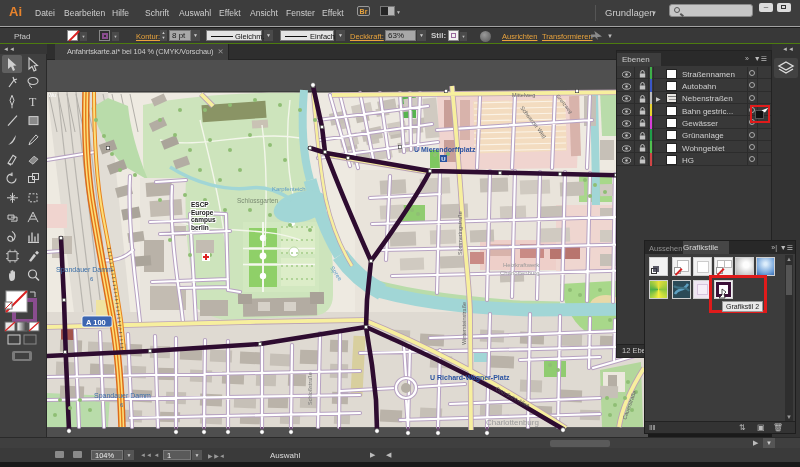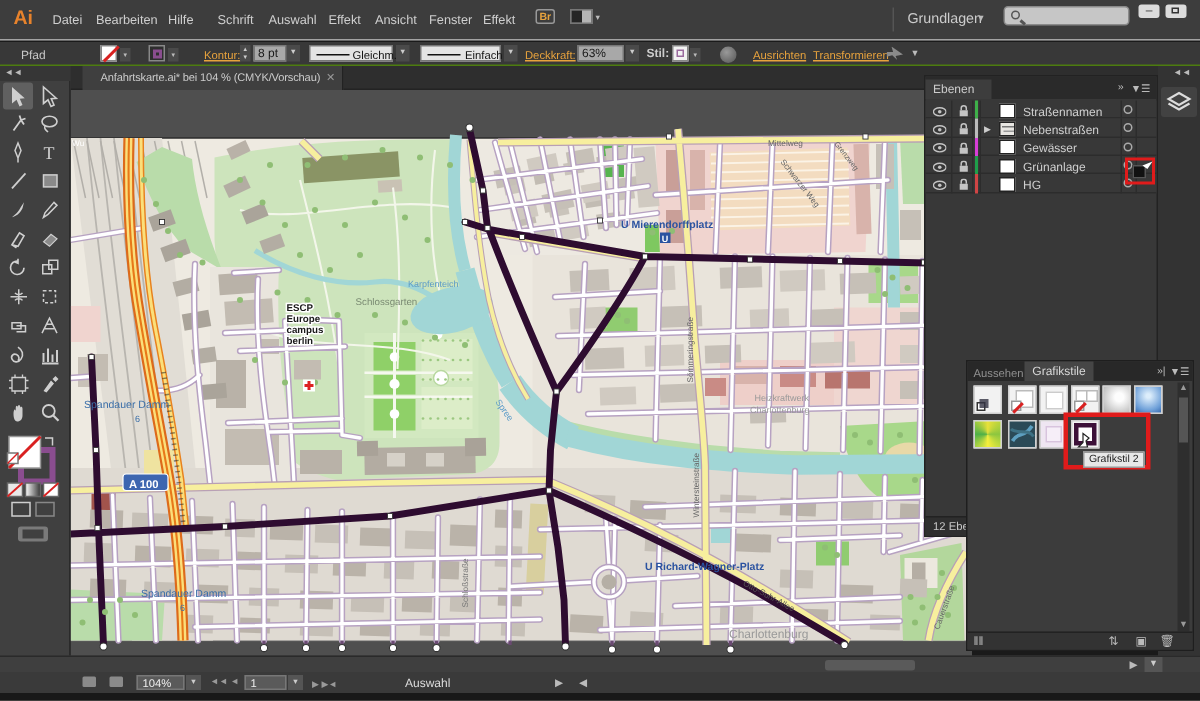--- a/index.html
+++ b/index.html
@@ -568,20 +568,39 @@
  <svg style="position:absolute;left:5px;top:3.5px" width="9" height="7" viewBox="0 0 9 7">
             <ellipse cx="4.5" cy="3.5" rx="4.2" ry="2.7" fill="none" stroke="#c4c4c4" stroke-width="0.9"></ellipse>
             <circle cx="4.5" cy="3.5" r="1.2" fill="#c4c4c4"></circle>
           </svg>
  <div style="position:absolute;left:17px;top:0;width:1px;height:13px;background:#2c2c2c"></div>
  <svg style="position:absolute;left:22px;top:3px" width="7" height="8" viewBox="0 0 7 8">
             <rect x="0.8" y="3.5" width="5.4" height="4" fill="#c4c4c4"></rect>
             <path d="M1.8 3.5 V2.2 A1.7 1.7 0 0 1 5.2 2.2 V3.5" fill="none" stroke="#c4c4c4" stroke-width="1"></path>
           </svg>
  <div style="position:absolute;left:31px;top:0;width:1px;height:13px;background:#2c2c2c"></div>
+ <div style="position:absolute;left:32.5px;top:0;width:2.5px;height:13px;background:#3a57c8"></div>
+ <div style="position:absolute;left:36px;top:0;width:1px;height:13px;background:#2c2c2c"></div>
+ <div style="position:absolute;left:49px;top:1.5px;width:11px;height:10px;background:#fff;border:1px solid #222"></div>
+ <div style="position:absolute;left:65px;top:2.5px;font-size:8px;color:#cfcfcf">Autobahn</div>
+ <div style="position:absolute;left:130px;top:0;width:1px;height:13px;background:#2c2c2c"></div>
+ <div style="position:absolute;left:132px;top:3px;width:6px;height:6px;border:1px solid #aaa;border-radius:50%"></div>
+ <div style="position:absolute;left:140px;top:0;width:1px;height:13px;background:#2c2c2c"></div>
+ </div>
+        <div style="position:relative;width:154px;height:12.35px;background:#383838;border-bottom:1px solid #2c2c2c">
+ <svg style="position:absolute;left:5px;top:3.5px" width="9" height="7" viewBox="0 0 9 7">
+            <ellipse cx="4.5" cy="3.5" rx="4.2" ry="2.7" fill="none" stroke="#c4c4c4" stroke-width="0.9"></ellipse>
+            <circle cx="4.5" cy="3.5" r="1.2" fill="#c4c4c4"></circle>
+          </svg>
+ <div style="position:absolute;left:17px;top:0;width:1px;height:13px;background:#2c2c2c"></div>
+ <svg style="position:absolute;left:22px;top:3px" width="7" height="8" viewBox="0 0 7 8">
+            <rect x="0.8" y="3.5" width="5.4" height="4" fill="#c4c4c4"></rect>
+            <path d="M1.8 3.5 V2.2 A1.7 1.7 0 0 1 5.2 2.2 V3.5" fill="none" stroke="#c4c4c4" stroke-width="1"></path>
+          </svg>
+ <div style="position:absolute;left:31px;top:0;width:1px;height:13px;background:#2c2c2c"></div>
  <div style="position:absolute;left:32.5px;top:0;width:2.5px;height:13px;background:#bbbbbb"></div>
  <div style="position:absolute;left:36px;top:0;width:1px;height:13px;background:#2c2c2c"></div>
  <span style="position:absolute;left:39px;top:3px;color:#ccc;font-size:6px">▶</span>
           <div style="position:absolute;left:49px;top:1.5px;width:11px;height:10px;background:#e8e6e2;border:1px solid #222">
             <div style="position:absolute;left:1px;top:2px;width:8px;height:1px;background:#777"></div>
             <div style="position:absolute;left:2px;top:5px;width:7px;height:1px;background:#999"></div>
           </div>
  <div style="position:absolute;left:65px;top:2.5px;font-size:8px;color:#cfcfcf">Nebenstraßen</div>
  <div style="position:absolute;left:130px;top:0;width:1px;height:13px;background:#2c2c2c"></div>
  <div style="position:absolute;left:132px;top:3px;width:6px;height:6px;border:1px solid #aaa;border-radius:50%"></div>
@@ -591,20 +610,39 @@
  <svg style="position:absolute;left:5px;top:3.5px" width="9" height="7" viewBox="0 0 9 7">
             <ellipse cx="4.5" cy="3.5" rx="4.2" ry="2.7" fill="none" stroke="#c4c4c4" stroke-width="0.9"></ellipse>
             <circle cx="4.5" cy="3.5" r="1.2" fill="#c4c4c4"></circle>
           </svg>
  <div style="position:absolute;left:17px;top:0;width:1px;height:13px;background:#2c2c2c"></div>
  <svg style="position:absolute;left:22px;top:3px" width="7" height="8" viewBox="0 0 7 8">
             <rect x="0.8" y="3.5" width="5.4" height="4" fill="#c4c4c4"></rect>
             <path d="M1.8 3.5 V2.2 A1.7 1.7 0 0 1 5.2 2.2 V3.5" fill="none" stroke="#c4c4c4" stroke-width="1"></path>
           </svg>
  <div style="position:absolute;left:31px;top:0;width:1px;height:13px;background:#2c2c2c"></div>
+ <div style="position:absolute;left:32.5px;top:0;width:2.5px;height:13px;background:#e8d22f"></div>
+ <div style="position:absolute;left:36px;top:0;width:1px;height:13px;background:#2c2c2c"></div>
+ <div style="position:absolute;left:49px;top:1.5px;width:11px;height:10px;background:#fff;border:1px solid #222"></div>
+ <div style="position:absolute;left:65px;top:2.5px;font-size:8px;color:#cfcfcf">Bahn gestric...</div>
+ <div style="position:absolute;left:130px;top:0;width:1px;height:13px;background:#2c2c2c"></div>
+ <div style="position:absolute;left:132px;top:3px;width:6px;height:6px;border:1px solid #aaa;border-radius:50%"></div>
+ <div style="position:absolute;left:140px;top:0;width:1px;height:13px;background:#2c2c2c"></div>
+ </div>
+        <div style="position:relative;width:154px;height:12.35px;background:#383838;border-bottom:1px solid #2c2c2c">
+ <svg style="position:absolute;left:5px;top:3.5px" width="9" height="7" viewBox="0 0 9 7">
+            <ellipse cx="4.5" cy="3.5" rx="4.2" ry="2.7" fill="none" stroke="#c4c4c4" stroke-width="0.9"></ellipse>
+            <circle cx="4.5" cy="3.5" r="1.2" fill="#c4c4c4"></circle>
+          </svg>
+ <div style="position:absolute;left:17px;top:0;width:1px;height:13px;background:#2c2c2c"></div>
+ <svg style="position:absolute;left:22px;top:3px" width="7" height="8" viewBox="0 0 7 8">
+            <rect x="0.8" y="3.5" width="5.4" height="4" fill="#c4c4c4"></rect>
+            <path d="M1.8 3.5 V2.2 A1.7 1.7 0 0 1 5.2 2.2 V3.5" fill="none" stroke="#c4c4c4" stroke-width="1"></path>
+          </svg>
+ <div style="position:absolute;left:31px;top:0;width:1px;height:13px;background:#2c2c2c"></div>
  <div style="position:absolute;left:32.5px;top:0;width:2.5px;height:13px;background:#d63ed6"></div>
  <div style="position:absolute;left:36px;top:0;width:1px;height:13px;background:#2c2c2c"></div>
  <div style="position:absolute;left:49px;top:1.5px;width:11px;height:10px;background:#fff;border:1px solid #222"></div>
  <div style="position:absolute;left:65px;top:2.5px;font-size:8px;color:#cfcfcf">Gewässer</div>
  <div style="position:absolute;left:130px;top:0;width:1px;height:13px;background:#2c2c2c"></div>
  <div style="position:absolute;left:132px;top:3px;width:6px;height:6px;border:1px solid #aaa;border-radius:50%"></div>
  <div style="position:absolute;left:140px;top:0;width:1px;height:13px;background:#2c2c2c"></div>
  </div>
         <div style="position:relative;width:154px;height:12.35px;background:#383838;border-bottom:1px solid #2c2c2c">
  <svg style="position:absolute;left:5px;top:3.5px" width="9" height="7" viewBox="0 0 9 7">
@@ -629,36 +667,55 @@
  <svg style="position:absolute;left:5px;top:3.5px" width="9" height="7" viewBox="0 0 9 7">
             <ellipse cx="4.5" cy="3.5" rx="4.2" ry="2.7" fill="none" stroke="#c4c4c4" stroke-width="0.9"></ellipse>
             <circle cx="4.5" cy="3.5" r="1.2" fill="#c4c4c4"></circle>
           </svg>
  <div style="position:absolute;left:17px;top:0;width:1px;height:13px;background:#2c2c2c"></div>
  <svg style="position:absolute;left:22px;top:3px" width="7" height="8" viewBox="0 0 7 8">
             <rect x="0.8" y="3.5" width="5.4" height="4" fill="#c4c4c4"></rect>
             <path d="M1.8 3.5 V2.2 A1.7 1.7 0 0 1 5.2 2.2 V3.5" fill="none" stroke="#c4c4c4" stroke-width="1"></path>
           </svg>
  <div style="position:absolute;left:31px;top:0;width:1px;height:13px;background:#2c2c2c"></div>
+ <div style="position:absolute;left:32.5px;top:0;width:2.5px;height:13px;background:#51c14f"></div>
+ <div style="position:absolute;left:36px;top:0;width:1px;height:13px;background:#2c2c2c"></div>
+ <div style="position:absolute;left:49px;top:1.5px;width:11px;height:10px;background:#fff;border:1px solid #222"></div>
+ <div style="position:absolute;left:65px;top:2.5px;font-size:8px;color:#cfcfcf">Wohngebiet</div>
+ <div style="position:absolute;left:130px;top:0;width:1px;height:13px;background:#2c2c2c"></div>
+ <div style="position:absolute;left:132px;top:3px;width:6px;height:6px;border:1px solid #aaa;border-radius:50%"></div>
+ <div style="position:absolute;left:140px;top:0;width:1px;height:13px;background:#2c2c2c"></div>
+ </div>
+        <div style="position:relative;width:154px;height:12.35px;background:#383838;border-bottom:1px solid #2c2c2c">
+ <svg style="position:absolute;left:5px;top:3.5px" width="9" height="7" viewBox="0 0 9 7">
+            <ellipse cx="4.5" cy="3.5" rx="4.2" ry="2.7" fill="none" stroke="#c4c4c4" stroke-width="0.9"></ellipse>
+            <circle cx="4.5" cy="3.5" r="1.2" fill="#c4c4c4"></circle>
+          </svg>
+ <div style="position:absolute;left:17px;top:0;width:1px;height:13px;background:#2c2c2c"></div>
+ <svg style="position:absolute;left:22px;top:3px" width="7" height="8" viewBox="0 0 7 8">
+            <rect x="0.8" y="3.5" width="5.4" height="4" fill="#c4c4c4"></rect>
+            <path d="M1.8 3.5 V2.2 A1.7 1.7 0 0 1 5.2 2.2 V3.5" fill="none" stroke="#c4c4c4" stroke-width="1"></path>
+          </svg>
+ <div style="position:absolute;left:31px;top:0;width:1px;height:13px;background:#2c2c2c"></div>
  <div style="position:absolute;left:32.5px;top:0;width:2.5px;height:13px;background:#d04545"></div>
  <div style="position:absolute;left:36px;top:0;width:1px;height:13px;background:#2c2c2c"></div>
  <div style="position:absolute;left:49px;top:1.5px;width:11px;height:10px;background:#fff;border:1px solid #222"></div>
  <div style="position:absolute;left:65px;top:2.5px;font-size:8px;color:#cfcfcf">HG</div>
  <div style="position:absolute;left:130px;top:0;width:1px;height:13px;background:#2c2c2c"></div>
  <div style="position:absolute;left:132px;top:3px;width:6px;height:6px;border:1px solid #aaa;border-radius:50%"></div>
  <div style="position:absolute;left:140px;top:0;width:1px;height:13px;background:#2c2c2c"></div>
  </div>
       </div>
   <div class="abs" style="left:0;bottom:0;width:154px;height:13px;background:#2f2f2f;border-top:1px solid #222;color:#c8c8c8;font-size:7.5px;line-height:12px;padding-left:5px">12 Ebe...</div>
 </div>
 
 <div class="abs" id="styles" style="left:644px;top:240px;width:152px;height:194px;background:#3c3c3c;border:1px solid #1e1e1e">
   <div class="abs" style="left:0;top:0;width:150px;height:13px;background:#282828">
     <div class="abs" style="left:4px;top:2.5px;font-size:7.5px;color:#909090">Aussehen</div>
-    <div class="abs" style="left:38px;top:0;width:46px;height:13px;background:#464646;color:#d8d8d8;font-size:8px;line-height:13px;text-align:center">Grafikstile</div>
+    <div class="abs" style="left:38px;top:0;width:46px;height:13px;background:#464646;color:#d8d8d8;font-size:8px;line-height:13px;">Grafikstile</div>
     <div class="abs" style="right:18px;top:3px;color:#bbb;font-size:7px">»|</div>
     <div class="abs" style="right:2px;top:3px;color:#bbb;font-size:7px">▼☰</div>
   </div>
   <div id="swatches" class="abs" style="left:0;top:13px;width:150px;height:167px">
         <div style="position:absolute;left:4px;top:3px;width:19px;height:19px;background:#f2f2f2;border:1px solid #d0d0d0">
           <div style="position:absolute;left:1px;bottom:1px;width:6px;height:6px;background:#fff;border:1px solid #333"></div>
           <div style="position:absolute;left:3px;bottom:3px;width:6px;height:6px;background:#334;opacity:.8"></div>
         </div>
         <div style="position:absolute;left:27px;top:3px;width:19px;height:19px;background:#f2f2f2;border:1px solid #d0d0d0">
           <div style="position:absolute;left:4px;top:2px;width:12px;height:12px;background:#fff;border:1.5px solid #bbb"></div>

